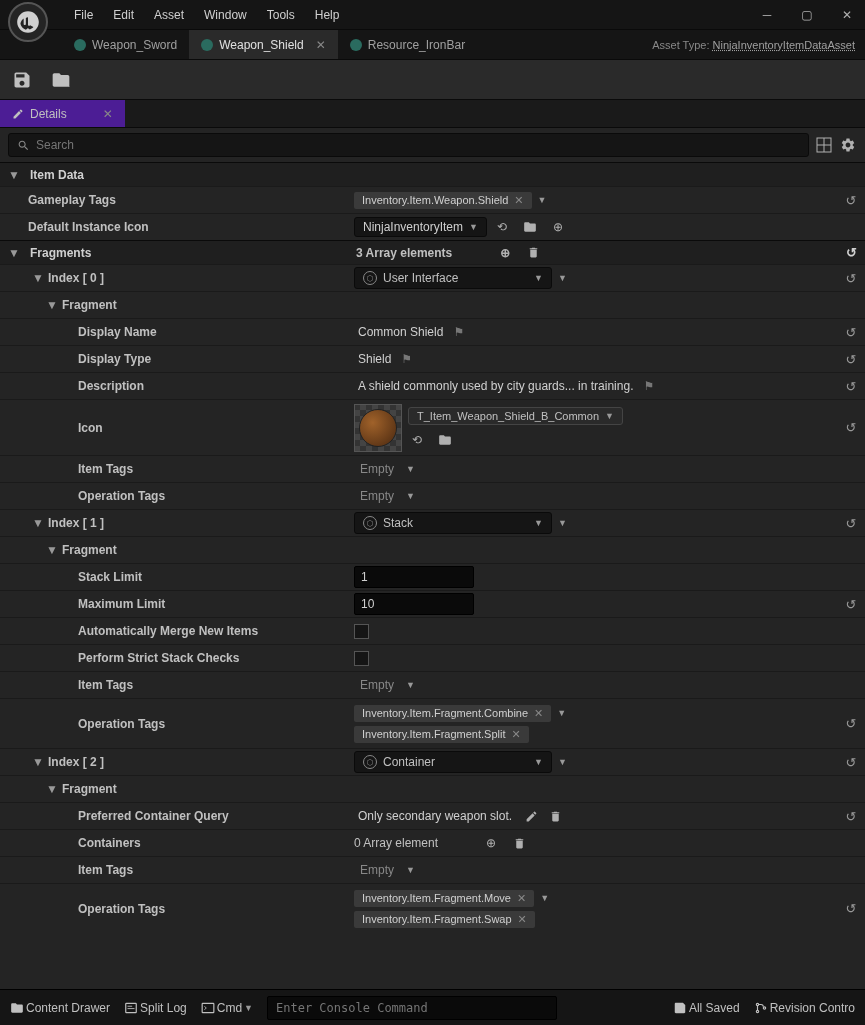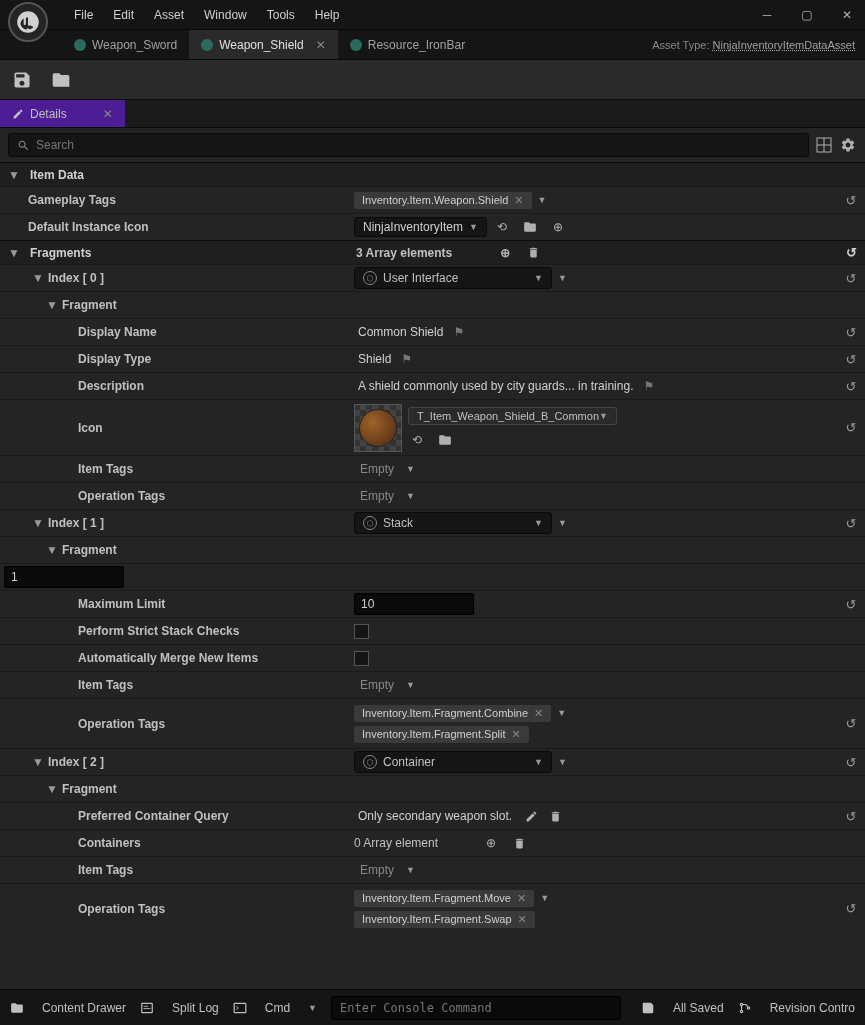--- a/index.html
+++ b/index.html
@@ -42,25 +42,25 @@
 .frag-icon { width: 14px; height: 14px; border: 1px solid #888; border-radius: 50%; display: inline-flex; align-items:center; justify-content:center; font-size:8px; color:#888; }
 .num-input { background: #0a0a0a; border: 1px solid #000; border-radius: 2px; color: #d0d0d0; padding: 3px 6px; width: 120px; font-size: 12px; }
 .checkbox { width: 15px; height: 15px; background: #151515; border: 1px solid #555; cursor: pointer; }
 .icon-thumb { width: 48px; height: 48px; background: repeating-conic-gradient(#444 0% 25%, #333 0% 50%) 50% / 12px 12px; border: 1px solid #555; position: relative; display:flex; align-items:center; justify-content:center; }
 .icon-thumb::after { content:""; width:36px; height:36px; border-radius:50%; background: radial-gradient(circle at 35% 35%, #a0622a, #4a2810); border:1px solid #222; }
 .flag-icon { color: #777; cursor: pointer; }
 .empty-tag { color: #888; padding: 2px 6px; }
 .arr-count { color: #c0c0c0; margin-right: 8px; }
 .small-icons { display: inline-flex; gap: 10px; align-items: center; }
 .statusbar { height: 36px; background: #151515; border-top: 1px solid #000; display: flex; align-items: center; padding: 0 10px; gap: 14px; }
-.status-btn { display: flex; align-items: center; gap: 18px; color: #c0c0c0; cursor: pointer; }
+.status-btn { display: flex; align-items: center; gap: 2px; color: #c0c0c0; cursor: pointer; }
 .cmd-input { background: #0a0a0a; border: 1px solid #000; border-radius: 2px; color: #888; padding: 4px 8px; width: 290px; font-size: 12px; font-family: monospace; }
 .reset-icon { cursor: pointer; font-size: 13px; }
 .val-text { color: #d0d0d0; padding: 0 4px; }
-.asset-pill { background: #2a2a2a; border: 1px solid #444; border-radius: 3px; padding: 2px 8px; display: inline-flex; align-items: center; font-size: 11px; }
+.asset-pill { background: #2a2a2a; border: 1px solid #444; border-radius: 3px; padding: 2px 8px; display: inline-flex; align-items: center; gap: 6px; font-size: 11px; }
 ::-webkit-scrollbar { width: 10px; }
 ::-webkit-scrollbar-track { background: #1a1a1a; }
 ::-webkit-scrollbar-thumb { background: #3a3a3a; border-radius: 5px; }
 </style>
 </head>
 <body>
 
 <div class="titlebar">
   <div class="ue-logo">
     <svg viewBox="0 0 24 24" fill="#d0d0d0">
@@ -331,46 +331,47 @@
   <div class="row">
     <div class="row-label" style="--indent:46px">
       <span class="expander">▼</span>
       <span>Fragment</span>
     </div>
     <div class="row-value"></div>
       <div class="row-reset"></div>
   </div>
 
   <div class="row">
+    <div class="row-label" style="--indent:78px">Stack Limit</div>
     <div class="row-value">
         <input class="num-input" value="1" style="">
       </div>
     <div class="row-reset"></div>
   </div>
 
   <div class="row">
     <div class="row-label" style="--indent:78px">Maximum Limit</div>
     <div class="row-value">
         <input class="num-input" value="10" style="">
       </div>
     <div class="row-reset">
         <span class="reset-icon">↺</span>
       </div>
   </div>
 
   <div class="row">
+    <div class="row-label" style="--indent:78px">Automatically Merge New Items</div>
+    <div class="row-value">
+        <div class="checkbox"></div>
+      </div>
+    <div class="row-reset"></div>
+  </div>
+
+  <div class="row">
     <div class="row-label" style="--indent:78px">Perform Strict Stack Checks</div>
-    <div class="row-value">
-        <div class="checkbox"></div>
-      </div>
-    <div class="row-reset"></div>
-  </div>
-
-  <div class="row">
-    <div class="row-label" style="--indent:78px">Automatically Merge New Items</div>
     <div class="row-value">
         <div class="checkbox"></div>
       </div>
     <div class="row-reset"></div>
   </div>
 
   <div class="row">
     <div class="row-label" style="--indent:78px">Item Tags</div>
     <div class="row-value">
       <span class="empty-tag">Empty</span>

